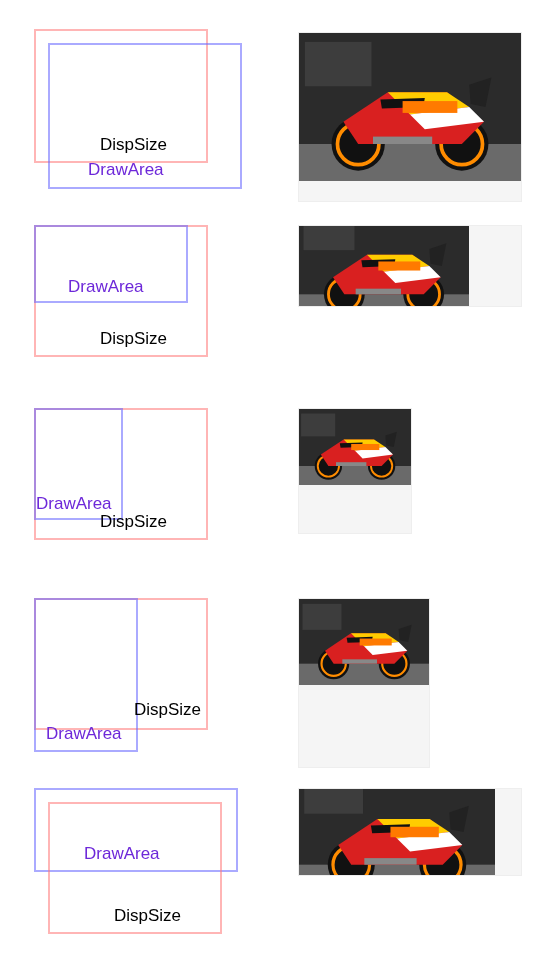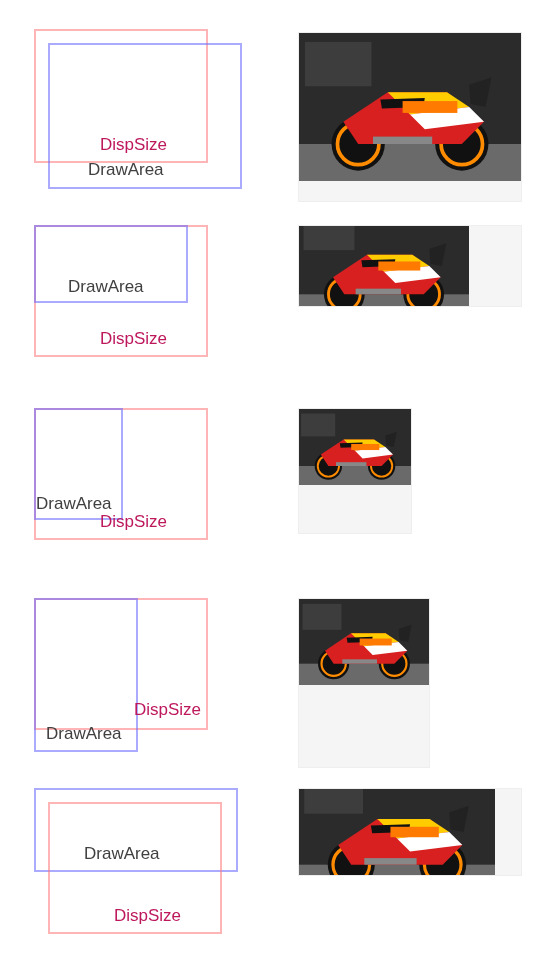--- a/index.html
+++ b/index.html
@@ -2,22 +2,22 @@
 <html><head>
 <meta charset="utf-8">
 <style>
   html,body{margin:0;padding:0;background:#fff;font-family:"Helvetica Neue",Arial,sans-serif}
   .page{width:558px;height:954px;position:relative}
   .diagram{position:absolute}
   .box{position:absolute;border-width:2px;border-style:solid;background:transparent}
   .disp{border-color:rgba(255,120,120,.55)}
   .draw{border-color:rgba(100,100,255,.55)}
   .lbl{position:absolute;font-size:17px;white-space:nowrap}
-  .lbl.red{color:#be185d}
-  .lbl.blue{color:#404040}
+  .lbl.red{color:#000000}
+  .lbl.blue{color:#6d28d9}
   
   .cell{position:absolute;background:#f5f5f5;border:1px solid #eee}
   .moto{position:absolute;overflow:hidden}
   .moto svg{width:100%;height:100%;display:block}
 </style>
 </head>
 <body>
 
 <div class="page">
 

